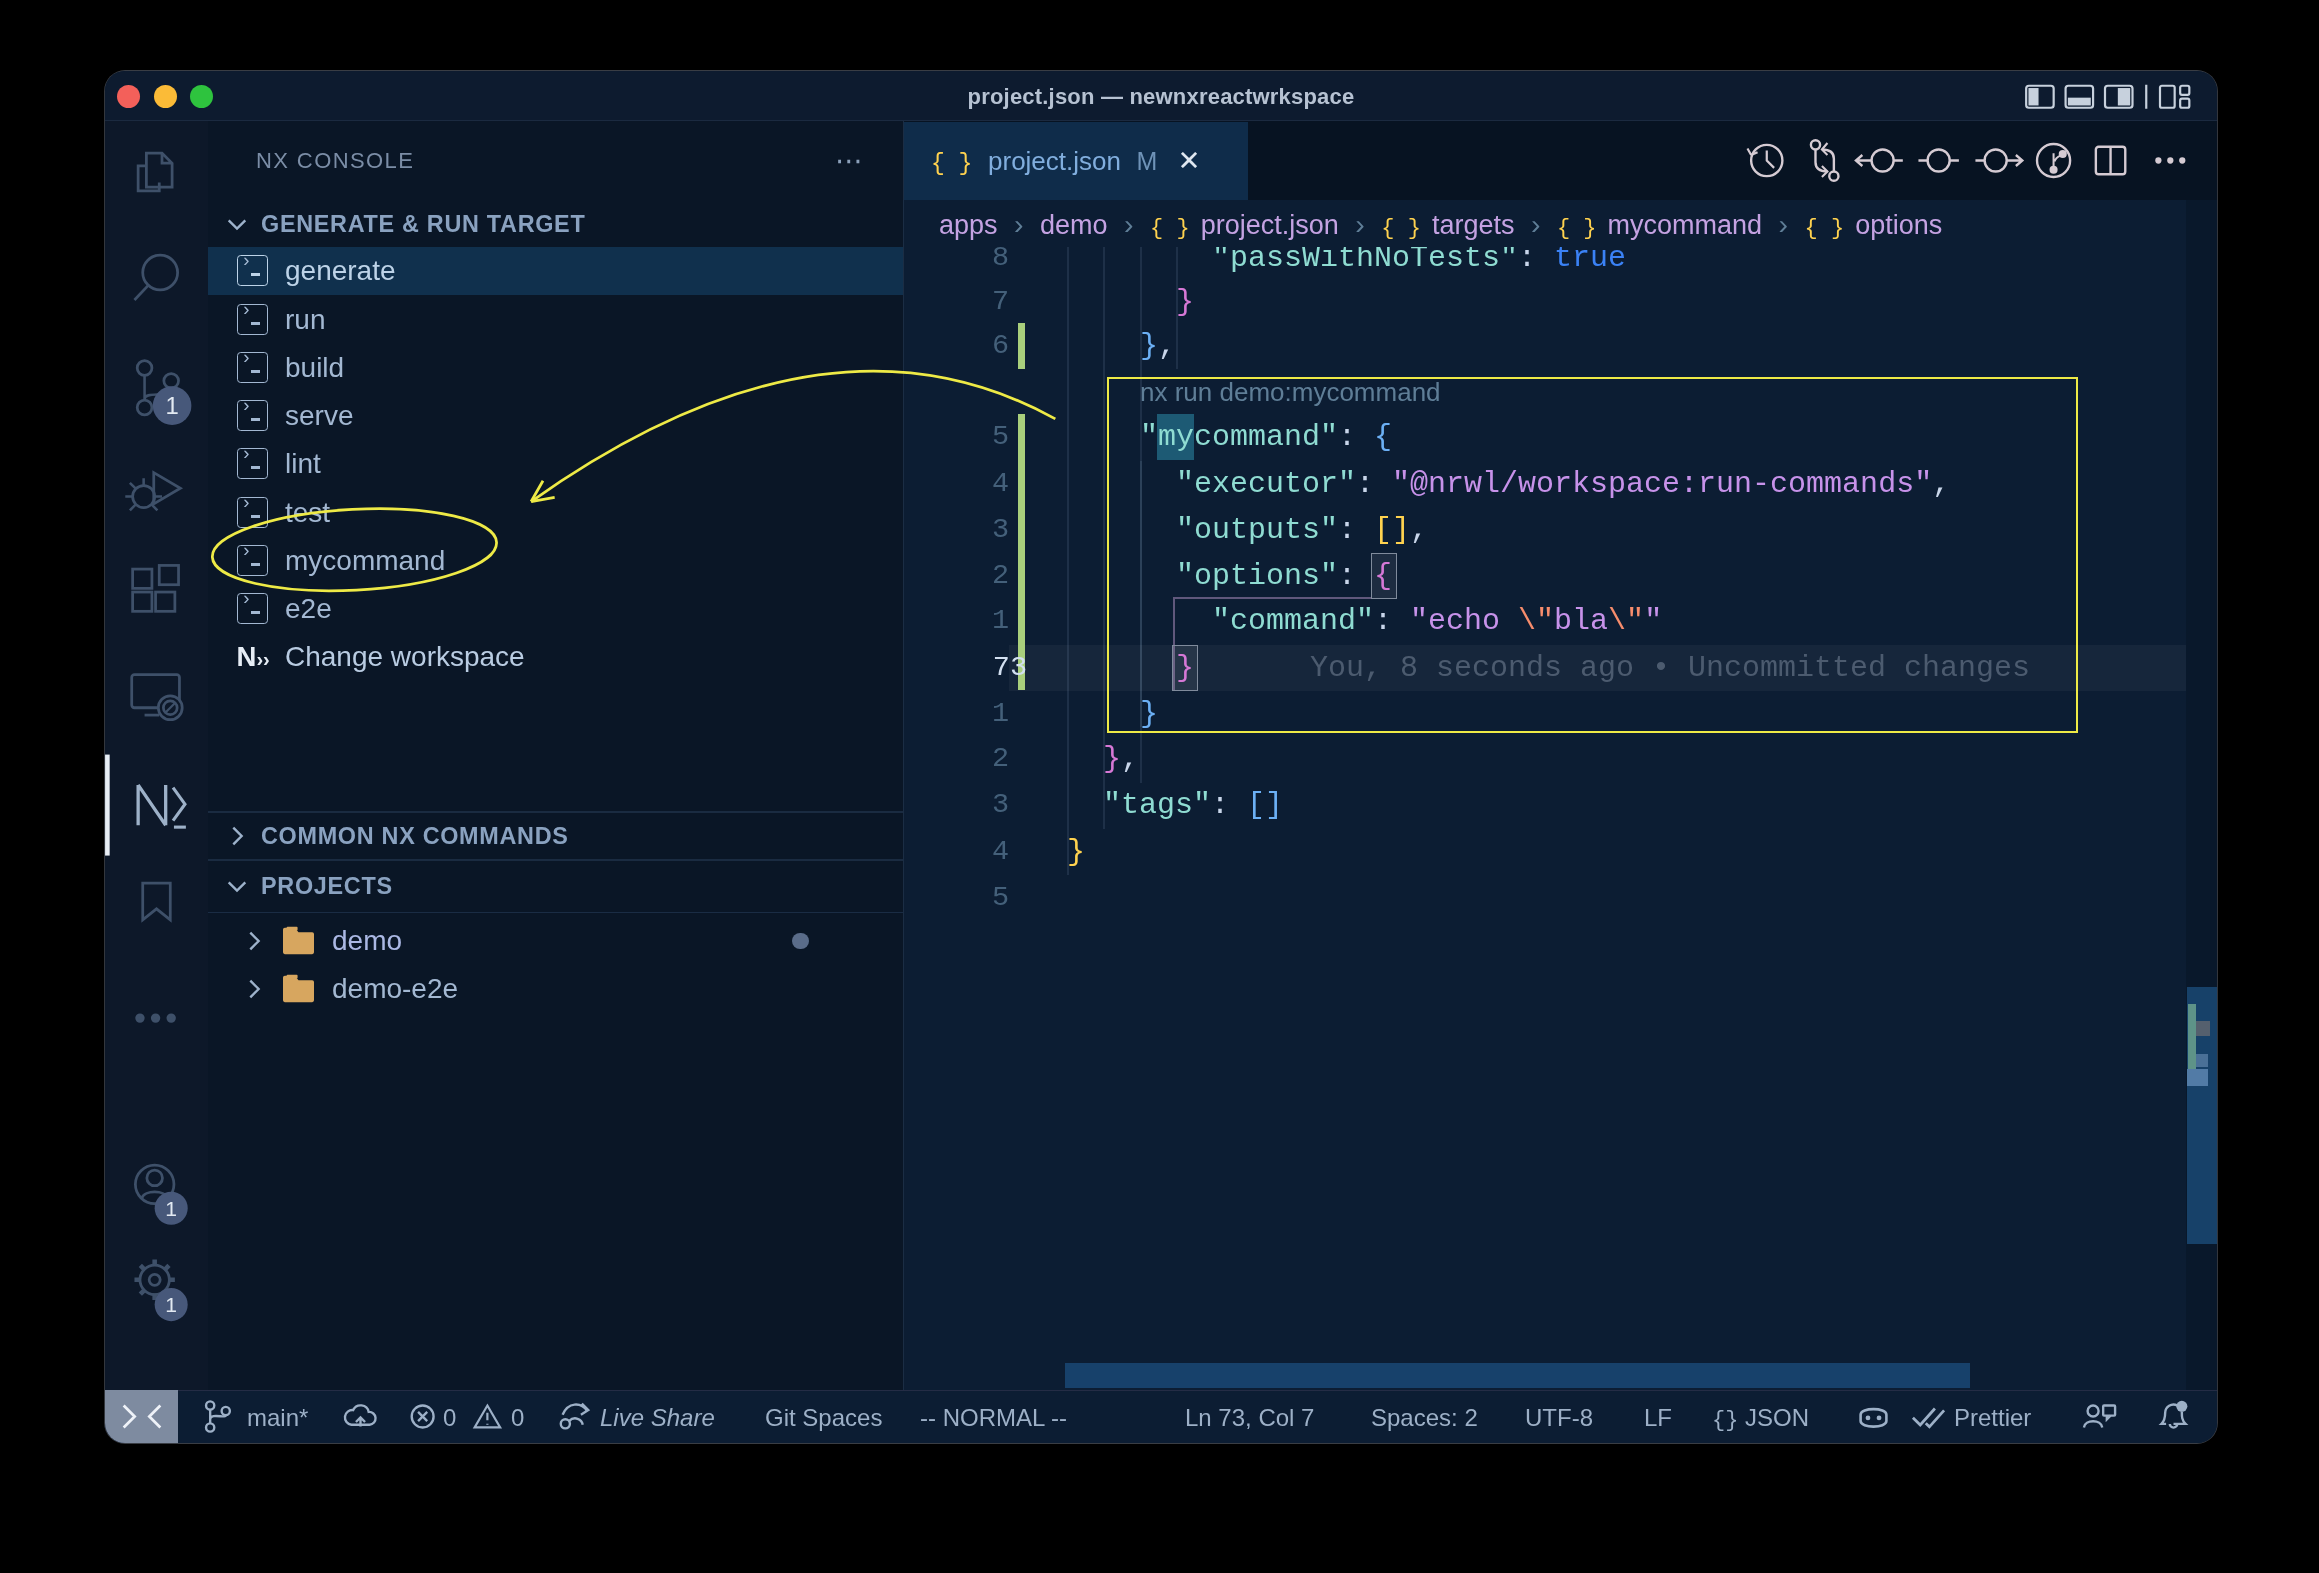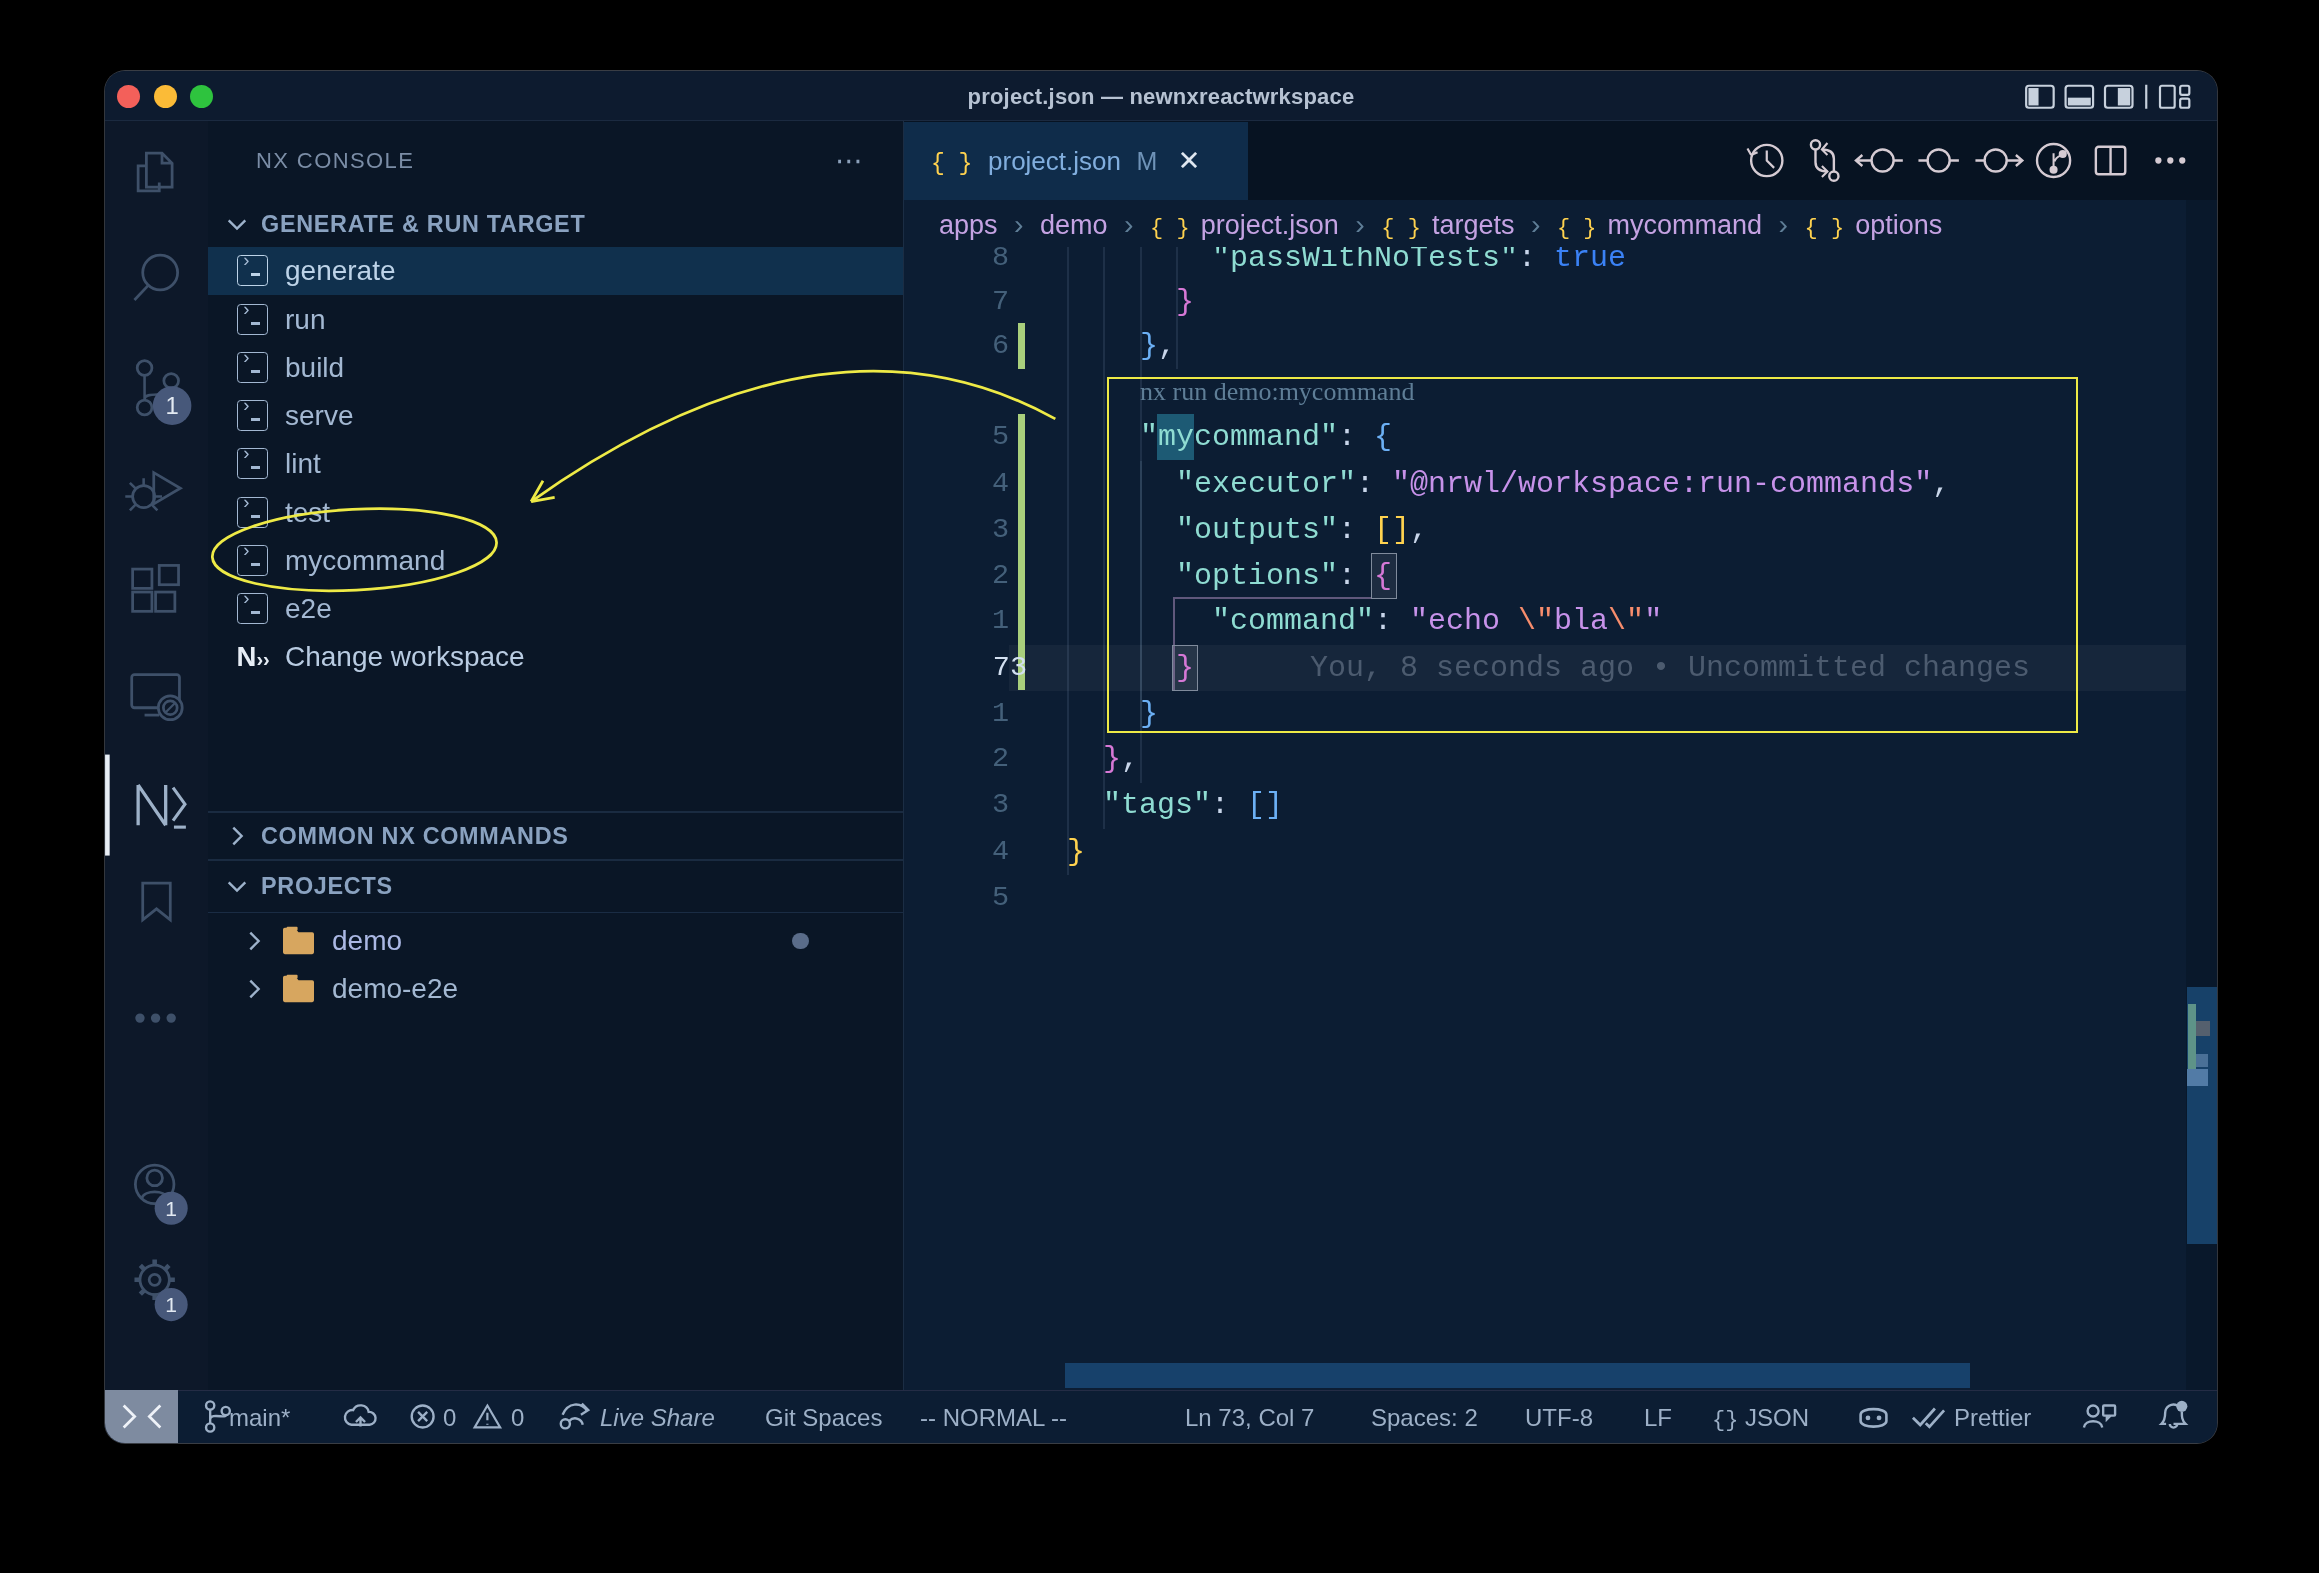--- a/index.html
+++ b/index.html
@@ -313,21 +313,21 @@
     <div class="ln" style="left:50px;top:398px;width:73px;text-align:right;color:#d2dff0;">73</div>
     <div class="ln" style="left:0;top:444px;">1</div>
     <div class="ln" style="left:0;top:489px;">2</div>
     <div class="ln" style="left:0;top:535px;">3</div>
     <div class="ln" style="left:0;top:582px;">4</div>
     <div class="ln" style="left:0;top:628px;">5</div>
 
     <div class="cl code" style="left:308px;top:-12px;"><span class="tealk">"passWithNoTests"</span><span class="punct">: </span><span class="redv">true</span></div>
     <div class="cl code" style="left:272px;top:32px;"><span class="borch">}</span></div>
     <div class="cl code" style="left:236px;top:76px;"><span class="bblue">}</span><span class="punct">,</span></div>
-    <div class="cl" style="left:236px;top:130px;font-size:26px;font-family:Liberation Serif, serif;color:#5f7e97;text-align:right;">nx run demo:mycommand</div>
+    <div class="cl" style="left:236px;top:130px;font-size:26px;font-family:Liberation Sans, sans-serif;color:#5f7e97;text-align:right;">nx run demo:mycommand</div>
     <div class="cl code" style="left:236px;top:167px;"><span class="tealk">"mycommand"</span><span class="punct">: </span><span class="bblue">{</span></div>
     <div class="cl code" style="left:272px;top:214px;"><span class="tealk">"executor"</span><span class="punct">: </span><span class="viol">"@nrwl/workspace:run-commands"</span><span class="punct">,</span></div>
     <div class="cl code" style="left:272px;top:260px;"><span class="tealk">"outputs"</span><span class="punct">: </span><span class="bgold">[]</span><span class="punct">,</span></div>
     <div class="cl code" style="left:272px;top:306px;"><span class="tealk">"options"</span><span class="punct">: </span><span class="borch">{</span></div>
     <div class="cl code" style="left:308px;top:351px;"><span class="tealk">"command"</span><span class="punct">: </span><span class="viol">"echo </span><span class="coral">\"</span><span class="viol">bla</span><span class="coral">\"</span><span class="viol">"</span></div>
     <div class="cl code" style="left:272px;top:398px;"><span class="borch">}</span></div>
     <div class="cl code" style="left:406px;top:398px;color:#4c5b6f;">You, 8 seconds ago • Uncommitted changes</div>
     <div class="cl code" style="left:236px;top:444px;"><span class="bblue">}</span></div>
     <div class="cl code" style="left:199px;top:489px;"><span class="borch">}</span><span class="punct">,</span></div>
     <div class="cl code" style="left:199px;top:535px;"><span class="tealk">"tags"</span><span class="punct">: </span><span class="bblue">[]</span></div>
@@ -353,21 +353,21 @@
   <div class="abs" style="left:0;top:1319px;width:73px;height:53px;background:#7e8ba0;"></div>
   <svg class="abs" style="left:13px;top:1329px;" width="48" height="33" viewBox="0 0 52 36" stroke="#eef2f8" stroke-width="3" fill="none">
       <path d="M6 6 l12 12 l-12 12 M46 6 l-12 12 l12 12"></path>
     </svg>
   <svg class="abs" style="left:96px;top:1328px;" width="33" height="35" viewBox="0 0 36 38" stroke="#9db0c7" stroke-width="2.6" fill="none">
       <circle cx="10" cy="7" r="4.5"></circle>
       <circle cx="10" cy="31" r="4.5"></circle>
       <circle cx="27" cy="13" r="4.5"></circle>
       <path d="M10 12 v14 M10 22 c0 -7 17 -1 17 -4"></path>
     </svg>
-  <div class="st" style="left:124px;">main*</div>
+  <div class="st" style="left:142px;">main*</div>
   <svg class="abs" style="left:237px;top:1330px;" width="37" height="31" viewBox="0 0 40 34" stroke="#9db0c7" stroke-width="2.6" fill="none">
       <path d="M10 26 a8 8 0 1 1 2 -16 a9 9 0 0 1 17 2 a7 7 0 0 1 1 14 z"></path>
       <path d="M20 28 v-9 m-5 4 l5 -5 l5 5"></path>
     </svg>
   <svg class="abs" style="left:303px;top:1330px;" width="239" height="31" viewBox="0 0 260 34" stroke="#9db0c7" stroke-width="2.6" fill="none">
     <circle cx="15" cy="17" r="12"></circle>
       <path d="M10 12 l10 10 M20 12 l-10 10"></path>
     <path d="M86 5 l14 24 h-28 z M86 13 v8 M86 25 v1" stroke-width="2.4"></path>
   </svg>
   <div class="st" style="left:338px;">0</div>

